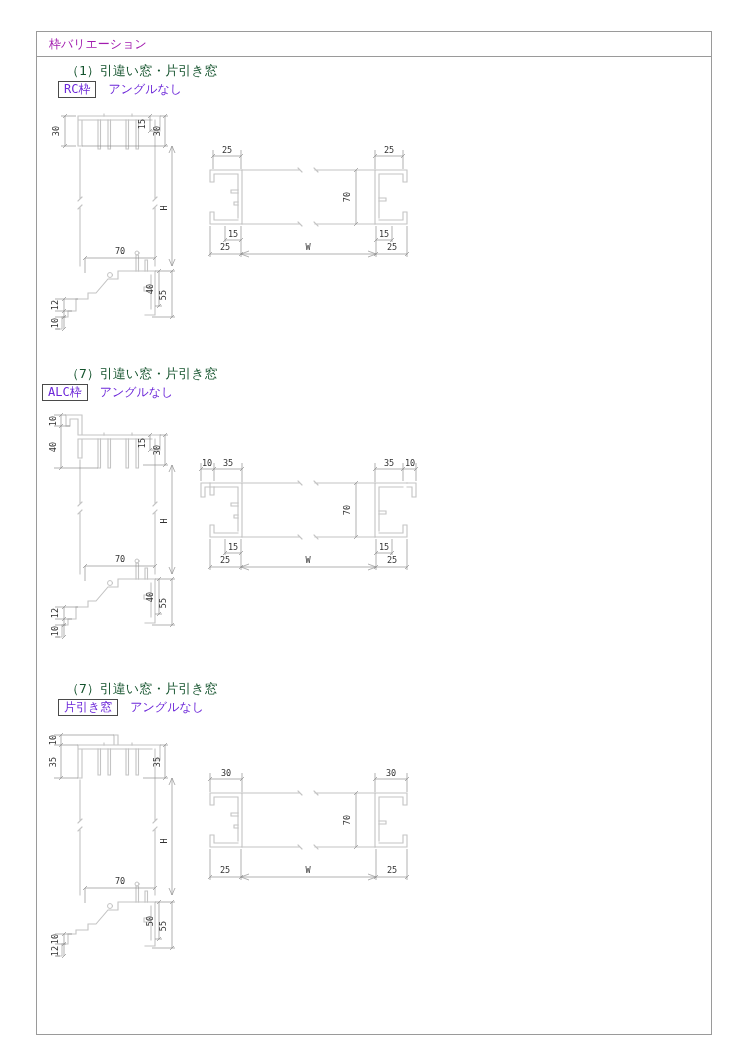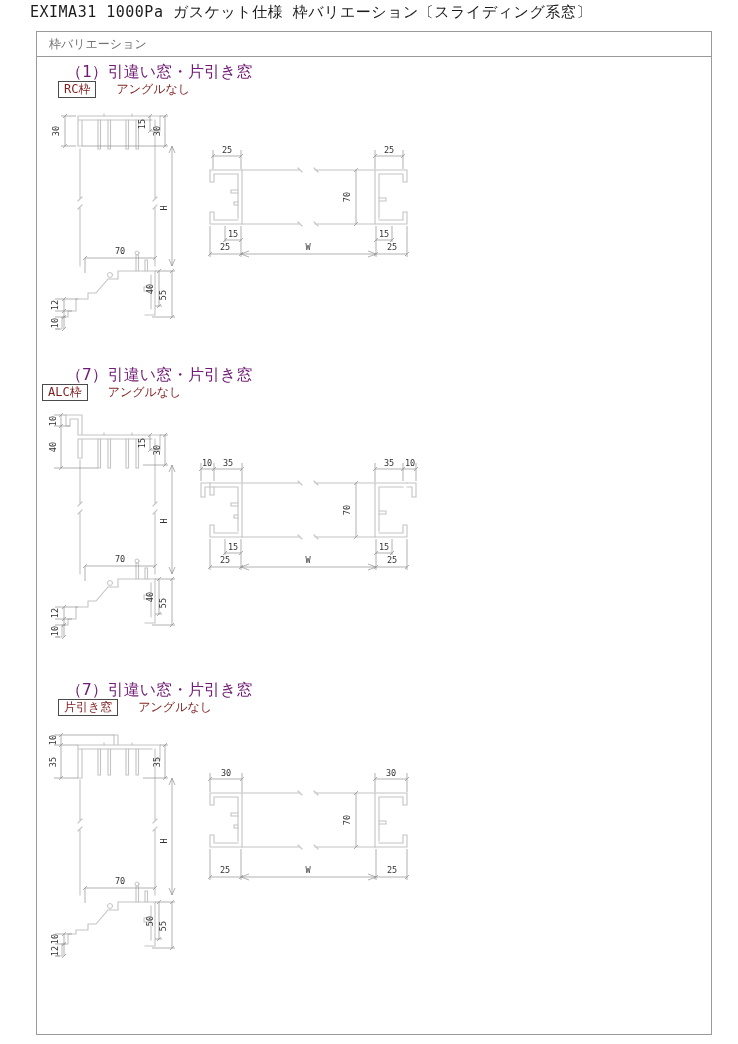--- a/index.html
+++ b/index.html
@@ -6,36 +6,35 @@
     --c-profile:#c4c4c4;
     --c-dim:#8f8f8f;
     --c-text:#333333;
     --c-border:#9a9a9a;
   }
   html,body{margin:0;padding:0;background:#ffffff;}
   #stage{position:relative;width:738px;height:1044px;background:#fff;overflow:hidden;
          font-family:"DejaVu Sans Mono","DejaVu Sans",sans-serif;color:var(--c-text);}
   .title{position:absolute;left:30px;top:3px;font-size:15px;font-weight:500;letter-spacing:.5px;color:#1c1c1c;white-space:nowrap;}
   .panel{position:absolute;left:36px;top:31px;width:676px;height:1004px;border:1px solid var(--c-border);background:#fff;box-sizing:border-box;}
-  .panel-header{font-size:12px;padding:4px 12px 3px 12px;border-bottom:1px solid var(--c-border);color:#737373;}
-  .sec-label{position:absolute;font-size:16px;color:#701a75;white-space:nowrap;text-align:center;}
-  .tag-row{position:absolute;font-size:12px;color:#7f1d1d;white-space:nowrap;display:flex;align-items:center;gap:20px;}
+  .panel-header{font-size:12px;padding:4px 12px 3px 12px;border-bottom:1px solid var(--c-border);color:#a21caf;}
+  .sec-label{position:absolute;font-size:13px;color:#14532d;white-space:nowrap;text-align:center;}
+  .tag-row{position:absolute;font-size:12px;color:#6d28d9;white-space:nowrap;display:flex;align-items:center;gap:12px;}
   .tag{display:inline-block;border:1px solid #4a4a4a;padding:0 5px;line-height:15px;font-size:12px;}
   svg{position:absolute;overflow:visible;}
   .pf{stroke:var(--c-profile);stroke-width:1.1;fill:none;stroke-linecap:square;}
   .pfc{stroke:var(--c-profile);stroke-width:1;fill:none;}
   .dm{stroke:var(--c-dim);stroke-width:.7;fill:none;}
   .dt{font-family:"DejaVu Sans Mono",monospace;font-size:8.5px;fill:var(--c-text);}
 </style>
 </head>
 <body>
 
 <div id="stage">
 
-  <div class="title">EXIMA31 1000Pa ガスケット仕様 枠バリエーション〔スライディング系窓〕</div>
 
   <div class="panel">
     <div class="panel-header">枠バリエーション</div>
   </div>
 
   <div class="sec-label" style="left:66px;top:62px">（1）引違い窓・片引き窓</div>
   <div class="tag-row" style="left:58px;top:81px">
     <span class="tag">RC枠</span>
     <span>アングルなし</span>
   </div>

